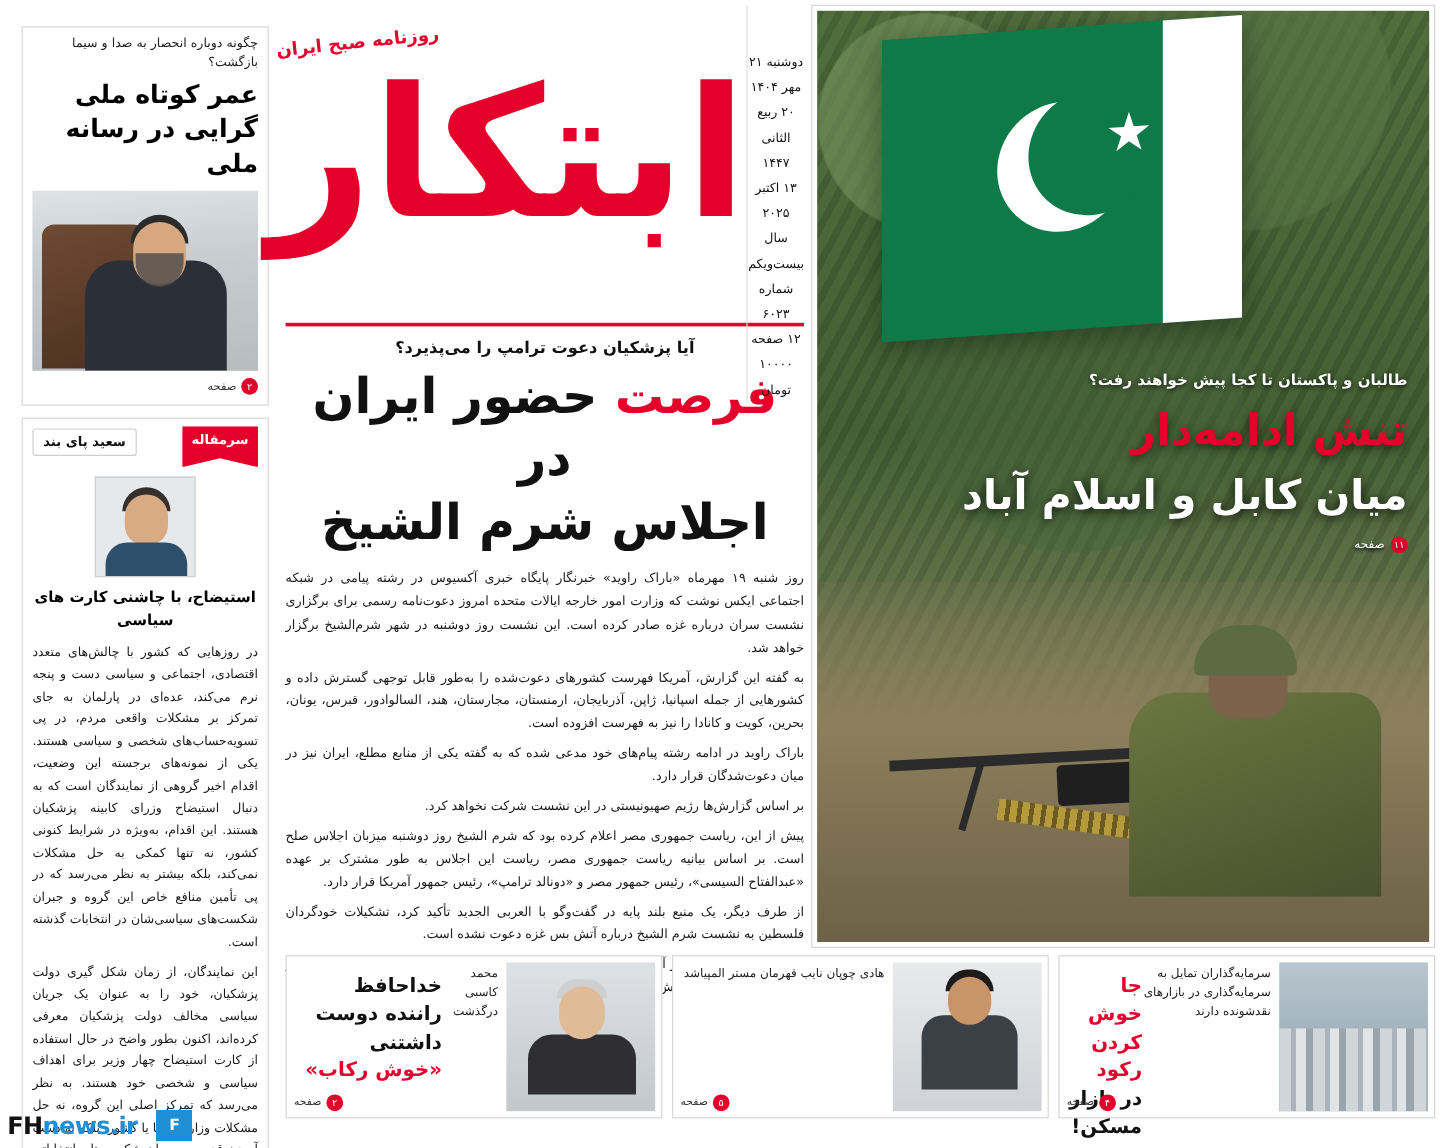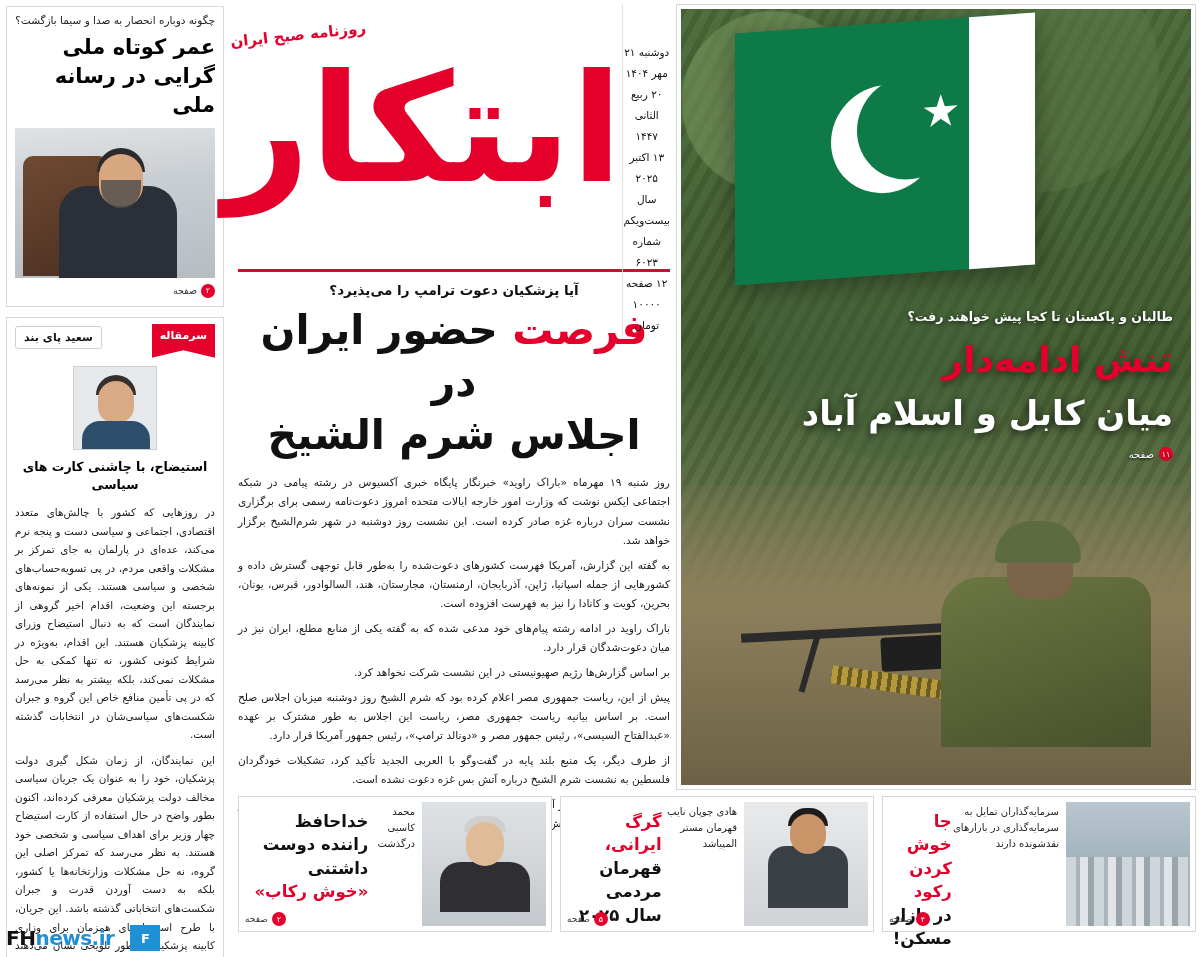--- a/index.html
+++ b/index.html
@@ -10,23 +10,23 @@
     overflow: hidden;
   }
   .page {
     position: relative;
     width: 1200px; height: 957px;
     background: #fff;
   }
 
   
   .left-col {
-    position: absolute; left: 0; top: 0;
+    position: absolute; left: 0; top: 16px;
     width: 232px; height: 675px;
-    padding: 6px 8px 0 6px;
+    padding: 6px 8px 0 18px;
   }
   .teaser-top {
     border: 1px solid #d8d8d8;
     background: #fff;
     padding: 6px 8px 8px 8px;
     text-align: right;
   }
   .teaser-kicker {
     font-size: 10.5px; color: #222; line-height: 1.5;
     margin-bottom: 4px;
@@ -445,24 +445,20 @@
     </div>
 
     <div class="bcard">
       <div class="thumb t-athlete">
         <div class="a-body"></div>
           <div class="a-hair"></div>
           <div class="a-head"></div>
       </div>
       <div class="btext">
         <div class="b-kicker">هادی چوپان نایب قهرمان مستر المپیاشد</div>
-        <div class="b-title">
-          <span class="hl">گرگ ایرانی،</span>
-          <div>قهرمان مردمی سال ۲۰۲۵</div>
-        </div>
       </div>
       <div class="b-badge">
         <span class="dot-red">۵</span>
         <span>صفحه</span>
       </div>
     </div>
 
     <div class="bcard">
       <div class="thumb t-elder">
         <div class="e2-body"></div>

